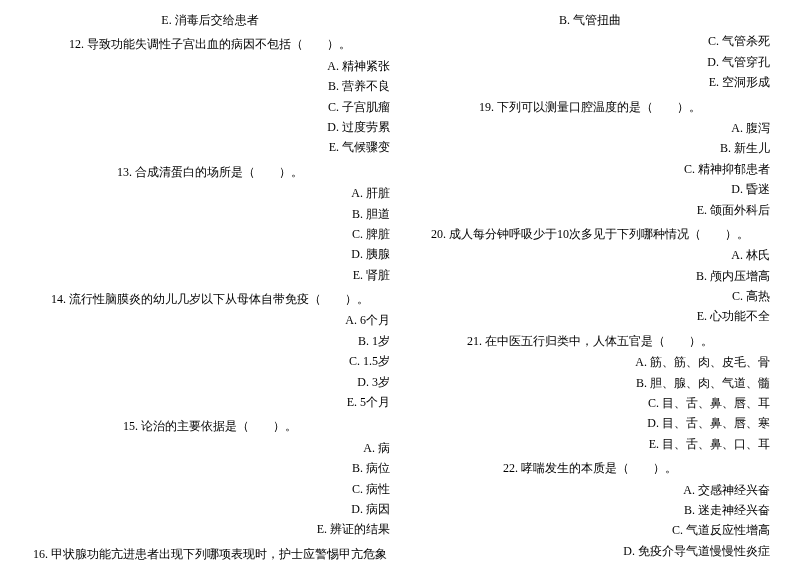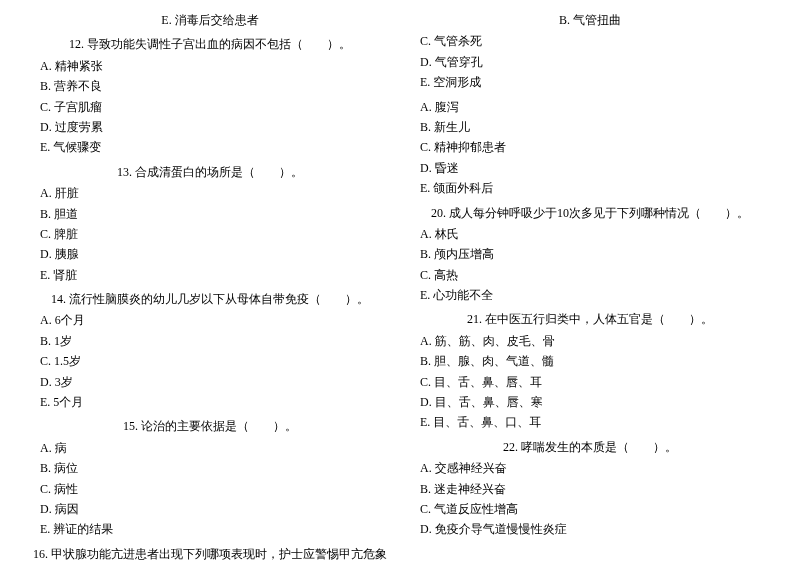--- a/index.html
+++ b/index.html
@@ -24,20 +24,21 @@
     .question-block {
       margin-bottom: 4px;
     }
     .question-title {
       font-weight: normal;
       margin-bottom: 1px;
       text-align: center;
     }
     .option {
       padding-left: 10px;
+      text-align: right;
     }
   </style>
 </head>
 <body>
 
 <div class="page-container">
   <div class="column" id="left-col">
       <div class="question-block">
         <div class="question-title">E. 消毒后交给患者</div>
       </div>
@@ -78,20 +79,21 @@
       </div>
     </div>
   <div class="column" id="right-col">
       <div class="question-block">
         <div class="question-title">B. 气管扭曲</div>
         <div class="option">C. 气管杀死</div>
         <div class="option">D. 气管穿孔</div>
         <div class="option">E. 空洞形成</div>
       </div>
       <div class="question-block">
+        <div class="question-title">19. 下列可以测量口腔温度的是（　　）。</div>
         <div class="option">A. 腹泻</div>
         <div class="option">B. 新生儿</div>
         <div class="option">C. 精神抑郁患者</div>
         <div class="option">D. 昏迷</div>
         <div class="option">E. 颌面外科后</div>
       </div>
       <div class="question-block">
         <div class="question-title">20. 成人每分钟呼吸少于10次多见于下列哪种情况（　　）。</div>
         <div class="option">A. 林氏</div>
         <div class="option">B. 颅内压增高</div>

